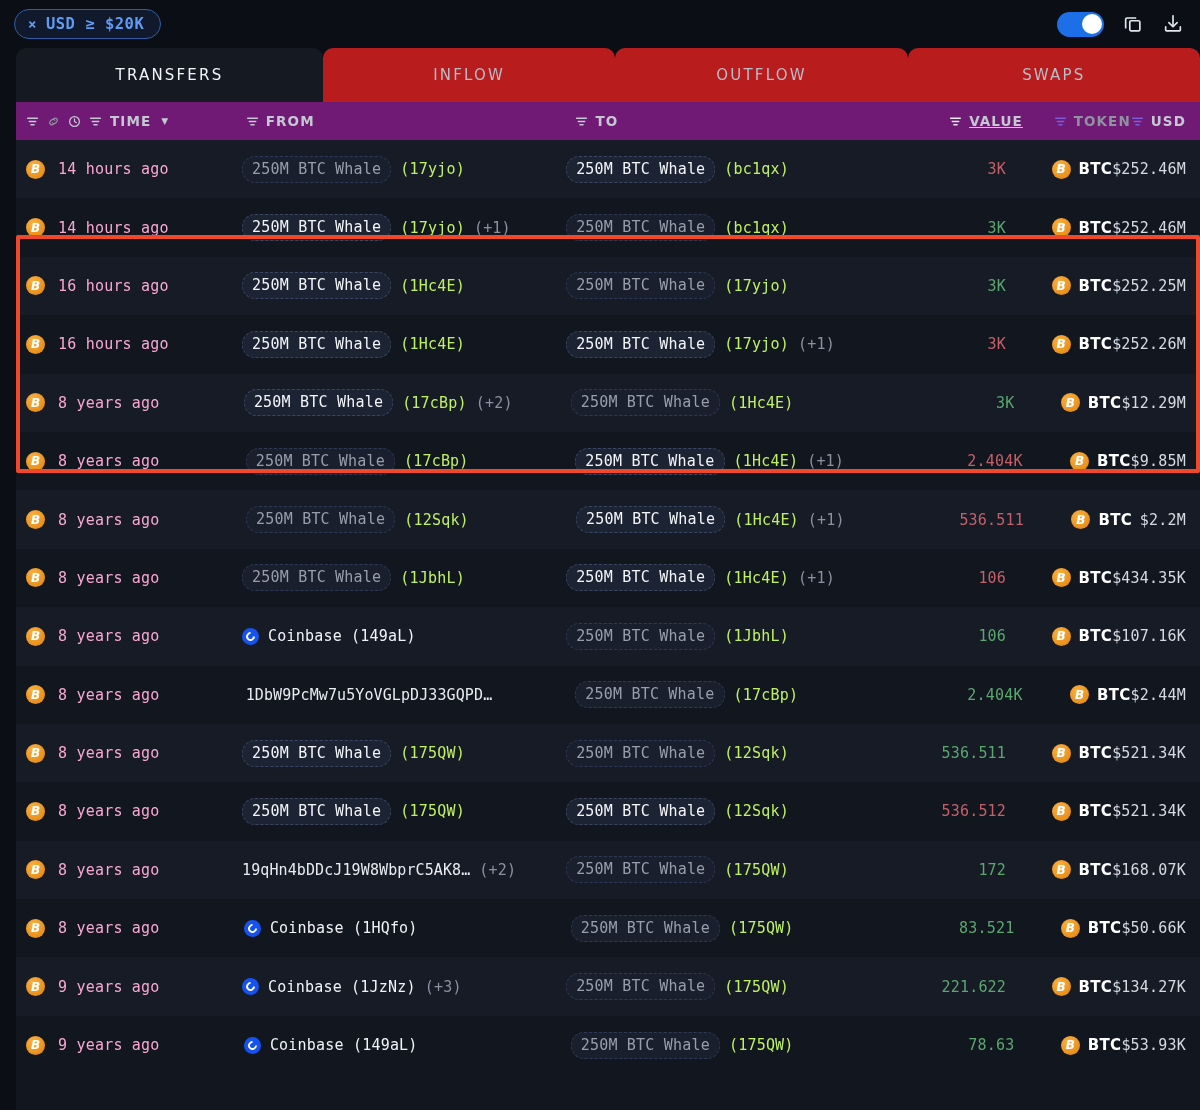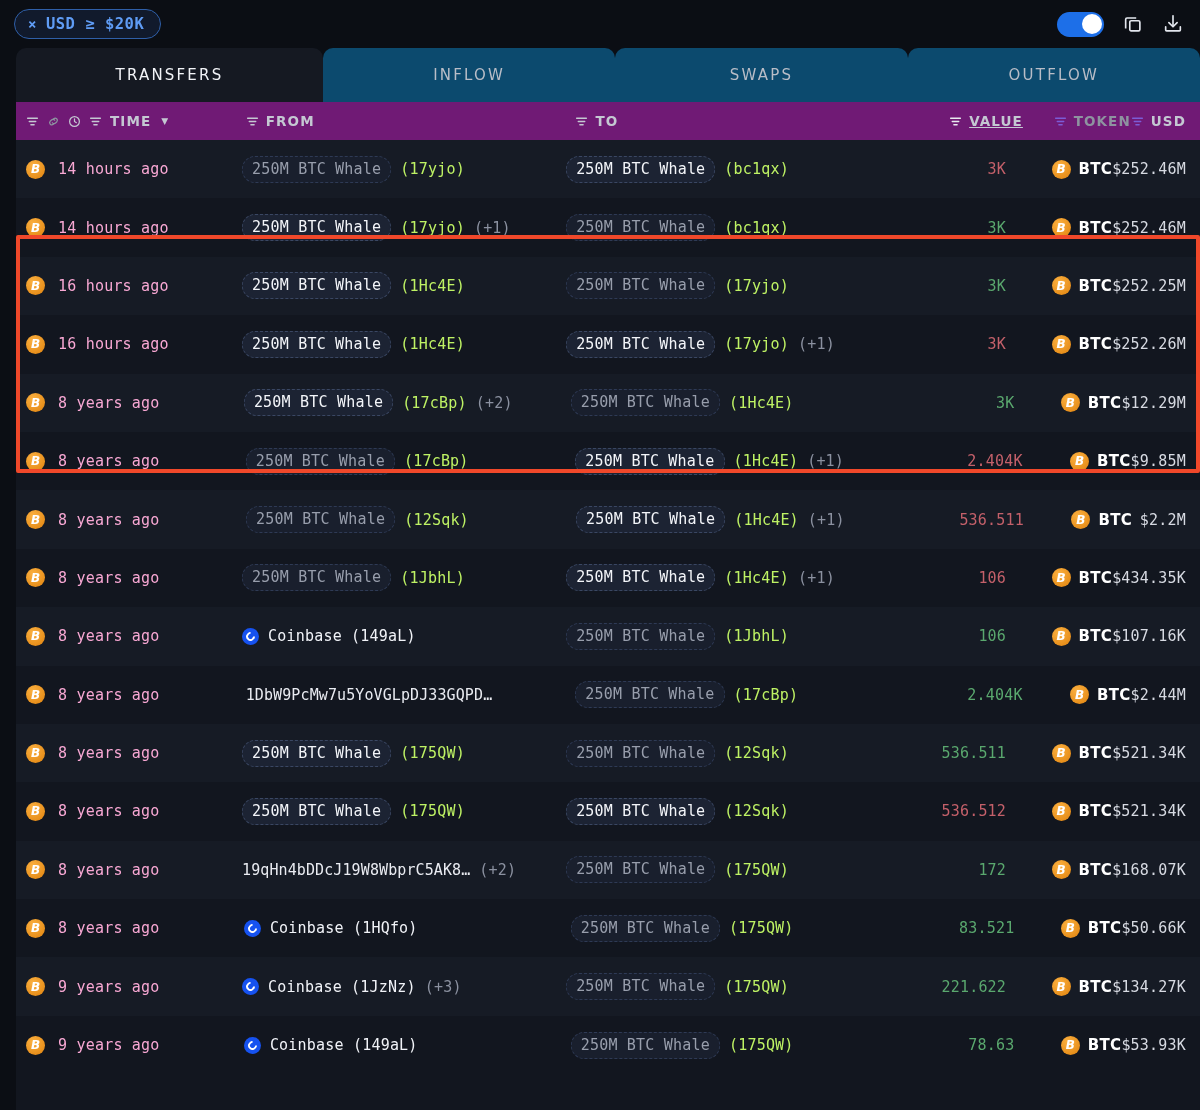--- a/index.html
+++ b/index.html
@@ -50,21 +50,21 @@
   .tabs {
     display: flex; height: 54px;
     background: #0b0e14;
     padding-left: 16px;
   }
   .tab {
     flex: 1;
     display: flex; align-items: center; justify-content: center;
     font-size: 15px; letter-spacing: 2.2px;
     font-family: "DejaVu Sans", "Liberation Sans", sans-serif;
-    background: #0c4a6e;
+    background: #b91c1c;
     color: #b9bdc7;
     border-top-left-radius: 10px; border-top-right-radius: 10px;
   }
   .tab:first-child { flex: 1.05; }
   .tab.active {
     background: #151922;
     color: #f2f4f8;
     border-top-left-radius: 10px;
     border-top-right-radius: 10px;
   }
@@ -219,22 +219,22 @@
           <path d="M7.5 10.5 12 15l4.5-4.5"></path>
         <path d="M4 15v3.5a1 1 0 0 0 1 1h14a1 1 0 0 0 1-1V15"></path>
       </svg>
     </span>
   </div>
 </div>
 
 <div class="tabs">
   <div class="tab active">TRANSFERS</div>
   <div class="tab">INFLOW</div>
+  <div class="tab">OUTFLOW</div>
   <div class="tab">SWAPS</div>
-  <div class="tab">OUTFLOW</div>
 </div>
 
 <div class="table-wrap">
 
   <div class="watermark">
     <svg viewBox="0 0 100 100" fill="#ffffff">
       <path d="M50 4 96 30v40L50 96 4 70V30z" fill="none" stroke="#fff" stroke-width="7"></path>
       <path d="M50 22 74 36v28L50 78 26 64V36z" fill="#fff" opacity=".85"></path>
     </svg>
     <span class="wm-text">ARKHAM</span>

